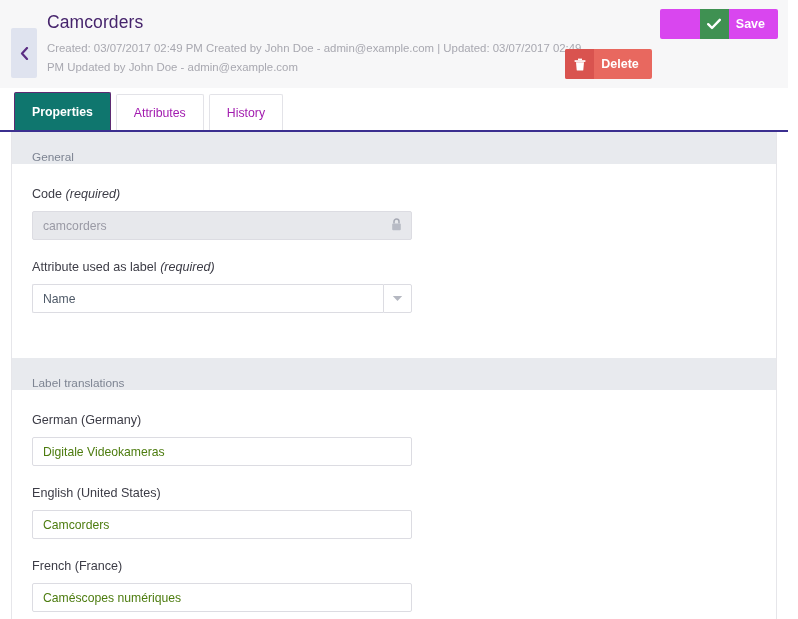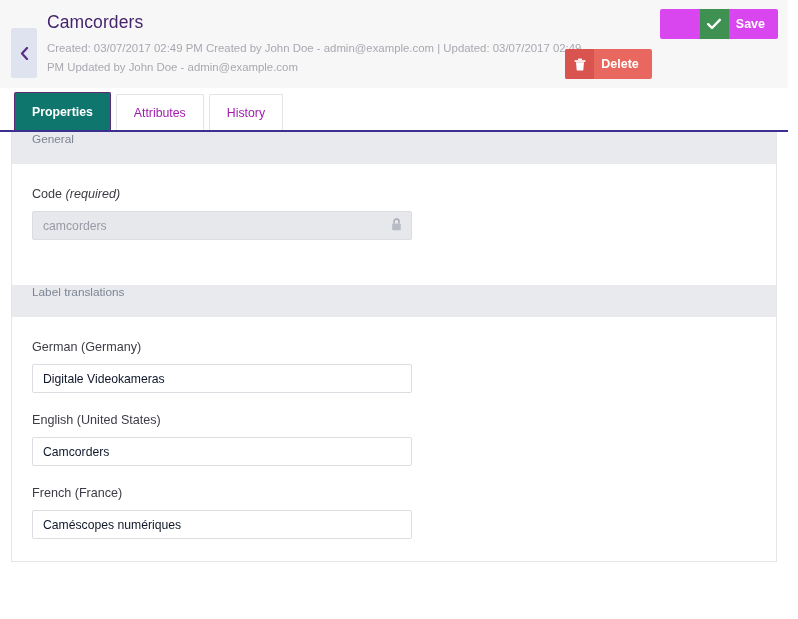--- a/index.html
+++ b/index.html
@@ -152,21 +152,21 @@
   .card {
     border: 1px solid #e6e6ea;
     border-top: none;
     background: #ffffff;
   }
 
   .section-head {
     background: #e8eaee;
     height: 32px;
     display: flex;
-    align-items: flex-start;
+    align-items: flex-end;
     padding-left: 20px;
     font-size: 11.8px;
     color: #7d8492;
   }
 
   .section-body {
     padding: 22px 20px 20px 20px;
     background: #ffffff;
   }
   .section-body.general { padding-bottom: 43px; }
@@ -184,21 +184,21 @@
     font-style: italic;
     color: #3c3c46;
   }
 
   .input {
     width: 380px;
     height: 29px;
     border: 1px solid #dcdce2;
     border-radius: 2px;
     background: #ffffff;
-    color: #0f172a;
+    color: #4d7c0f;
     font-size: 12.2px;
     font-family: "Liberation Sans", sans-serif;
     padding: 0 10px;
     outline: none;
     display: flex;
     align-items: center;
   }
 
   .input-disabled-wrap {
     position: relative;
@@ -321,20 +321,34 @@
             <div class="input disabled">camcorders</div>
             <span class="lock-icon">
               <svg width="11" height="13" viewBox="0 0 11 13" aria-hidden="true">
                 <path d="M3 5.5 V3.6 a2.5 2.5 0 0 1 5 0 V5.5" fill="none" stroke="#a6a9b4" stroke-width="1.5"></path>
                 <rect x="1.2" y="5.4" width="8.6" height="6.8" rx="1" fill="#b8bbc5"></rect>
               </svg>
             </span>
           </div>
         </div>
 
+        <div class="field">
+          <div class="field-label">
+            <span>Attribute used as label</span>
+            <span class="req">(required)</span>
+          </div>
+          <div class="select-wrap">
+            <div class="select-value">Name</div>
+            <div class="select-arrow">
+              <svg width="11" height="7" viewBox="0 0 11 7" aria-hidden="true">
+                <path d="M0.8 1 L10.2 1 L5.5 6 Z" fill="#b5b8c1"></path>
+              </svg>
+            </div>
+          </div>
+        </div>
 
       </div>
 
       <div class="section-head">
         <span>Label translations</span>
       </div>
 
       <div class="section-body">
 
         <div class="field">

